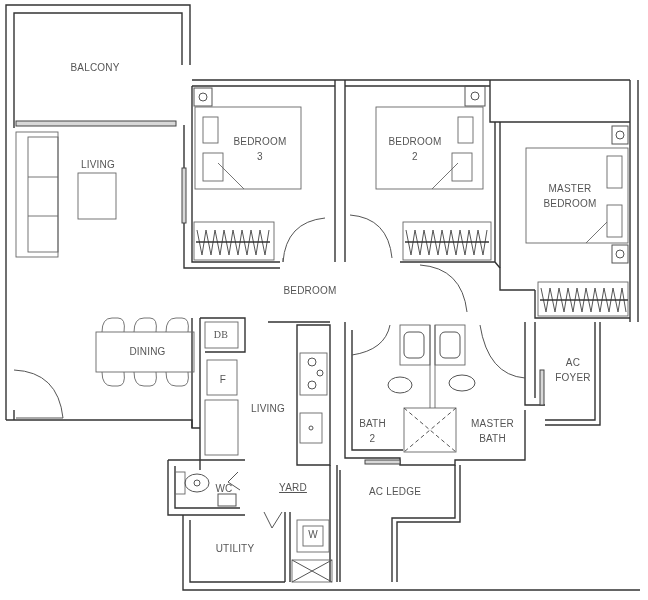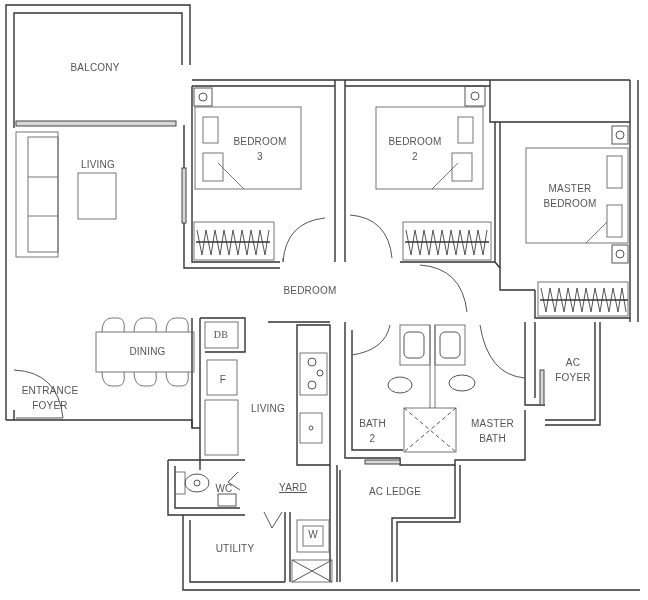--- a/index.html
+++ b/index.html
@@ -175,22 +175,20 @@
   <div class="lbl" style="left:55px;top:60px;width:80px;">BALCONY</div>
   <div class="lbl" style="left:68px;top:157px;width:60px;">LIVING</div>
   <div class="lbl" style="left:220px;top:134px;width:80px;">BEDROOM
 3</div>
   <div class="lbl" style="left:375px;top:134px;width:80px;">BEDROOM
 2</div>
   <div class="lbl" style="left:530px;top:181px;width:80px;">MASTER
 BEDROOM</div>
   <div class="lbl" style="left:270px;top:283px;width:80px;">BEDROOM</div>
   <div class="lbl" style="left:115px;top:344px;width:65px;">DINING</div>
-  <div class="lbl" style="left:10px;top:383px;width:80px;">ENTRANCE
-FOYER</div>
   <div class="lbl" style="left:207px;top:327px;width:28px;font-family:Liberation Serif, serif;">DB</div>
   <div class="lbl" style="left:213px;top:372px;width:20px;">F</div>
   <div class="lbl" style="left:238px;top:401px;width:60px;">LIVING</div>
   <div class="lbl" style="left:350px;top:416px;width:45px;">BATH
 2</div>
   <div class="lbl" style="left:465px;top:416px;width:55px;">MASTER
 BATH</div>
   <div class="lbl" style="left:548px;top:355px;width:50px;">AC
 FOYER</div>
   <div class="lbl" style="left:355px;top:484px;width:80px;">AC LEDGE</div>

